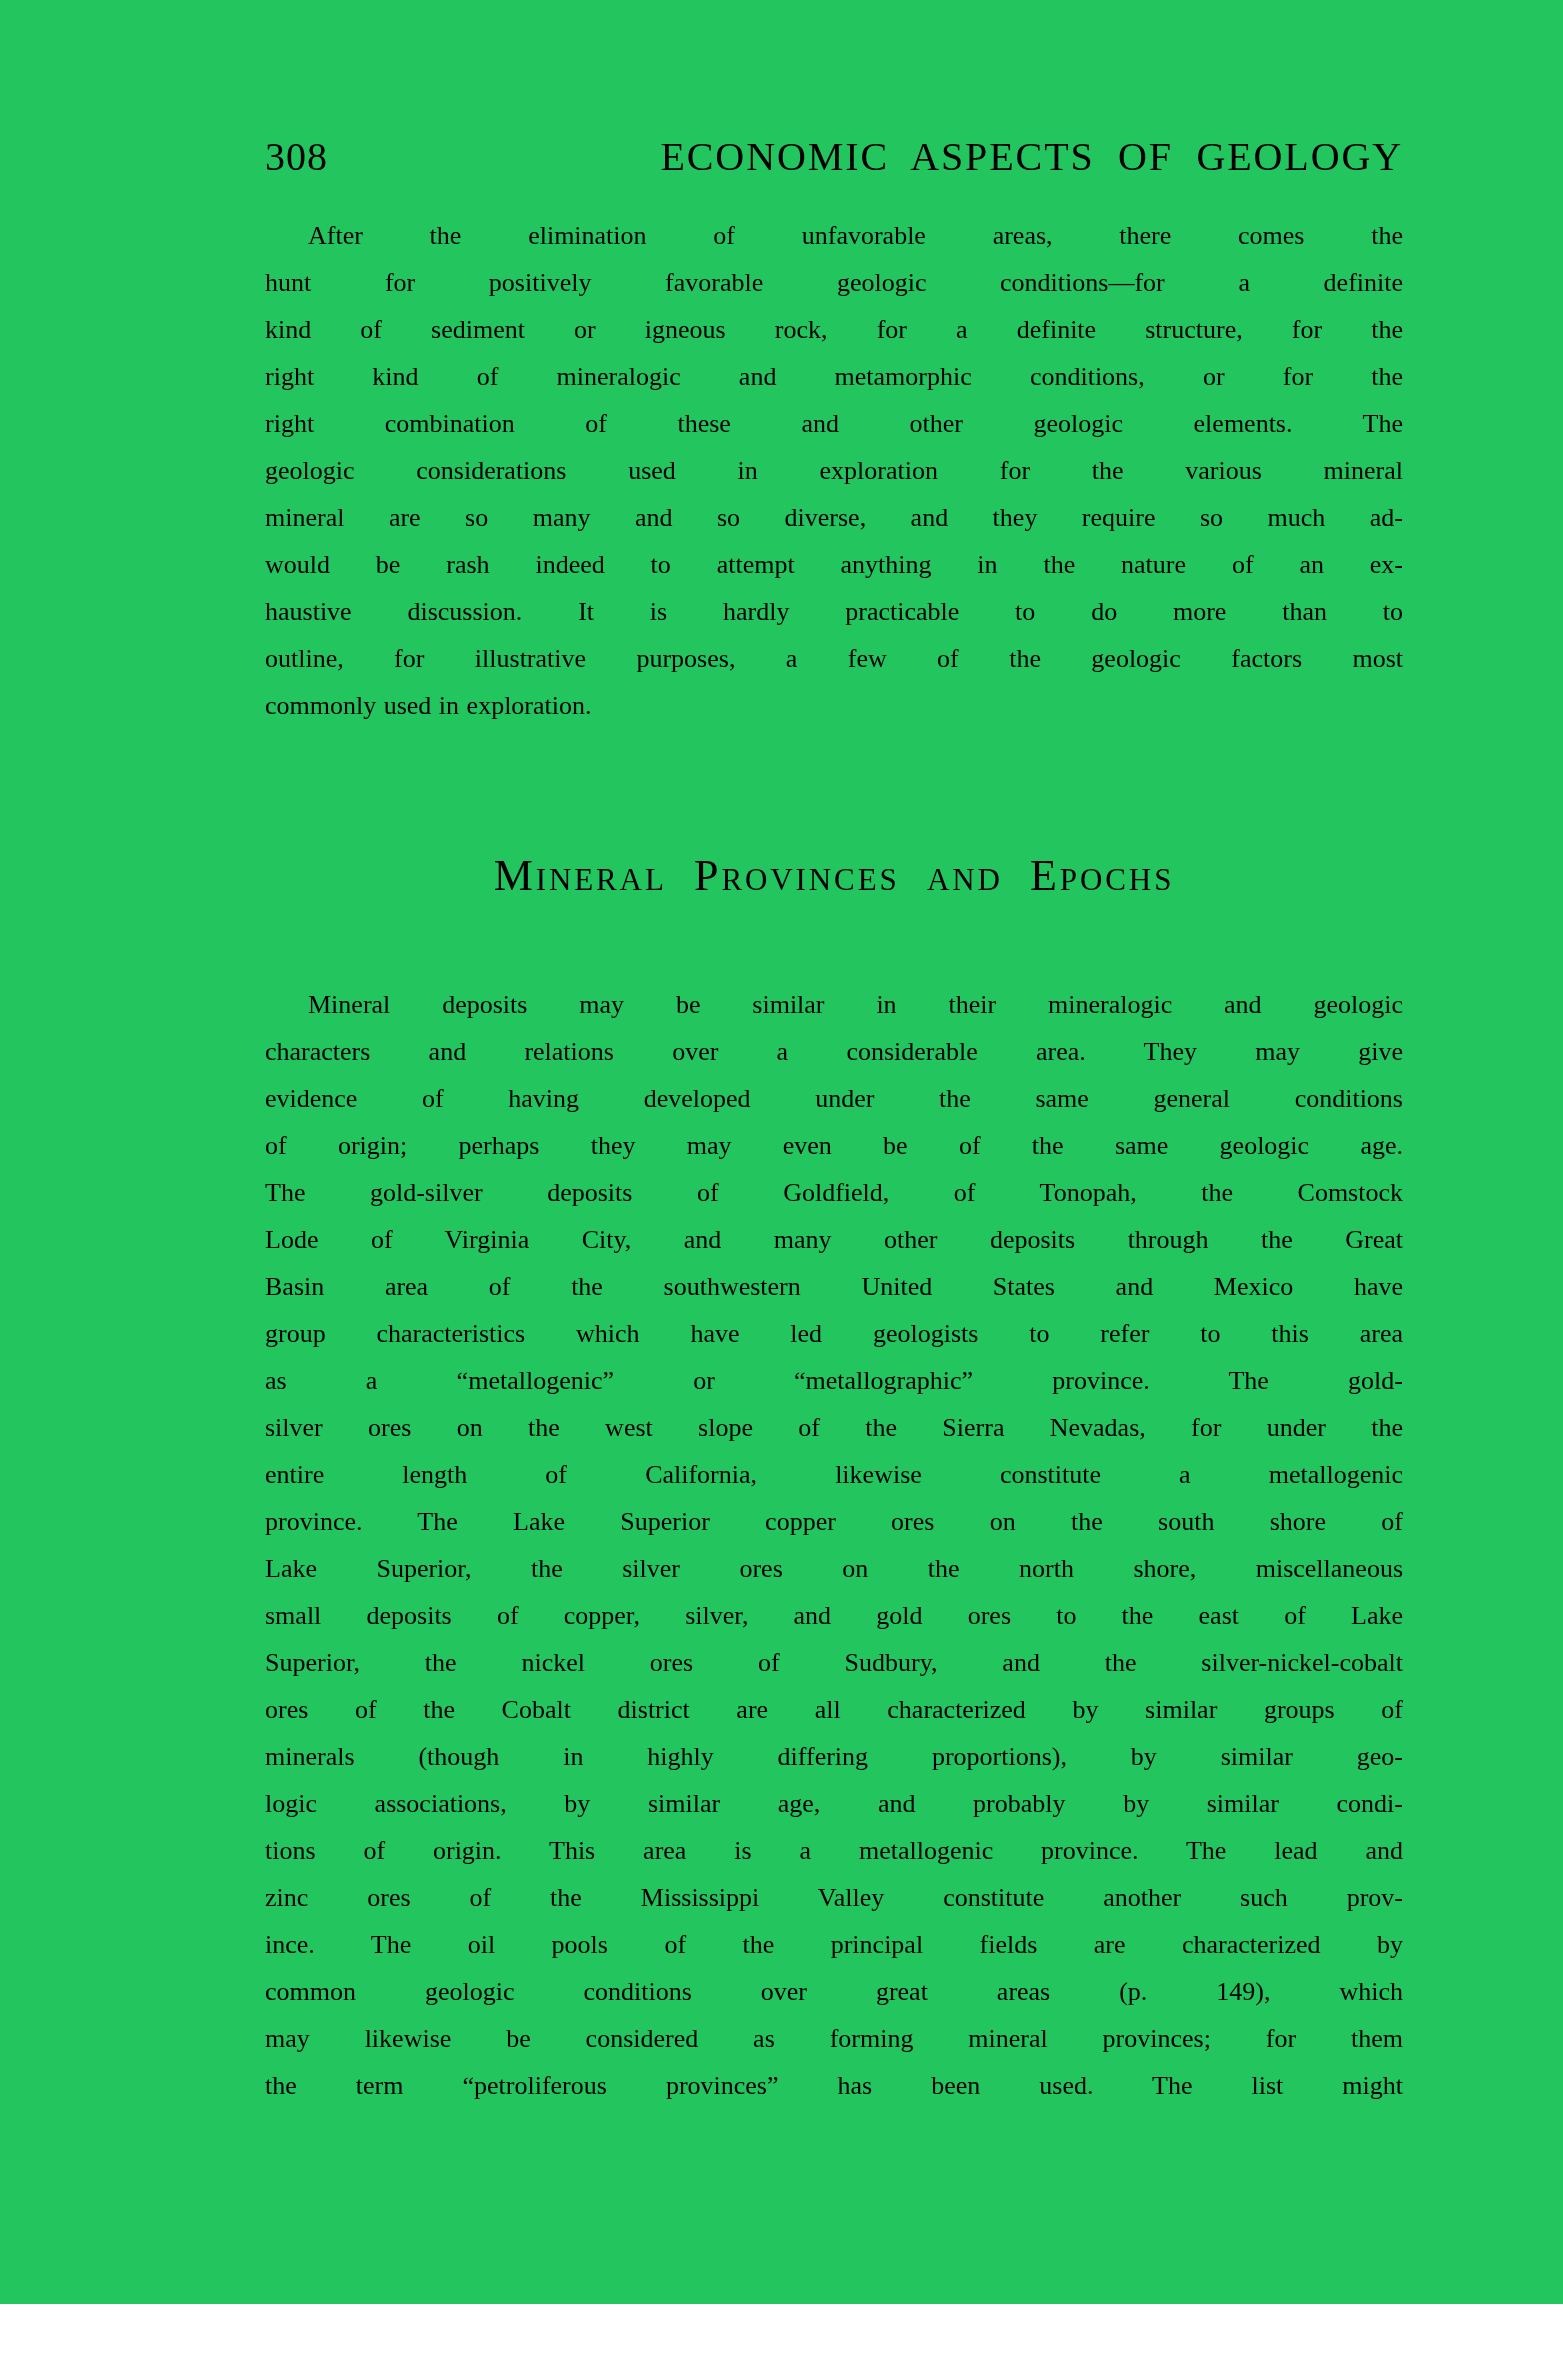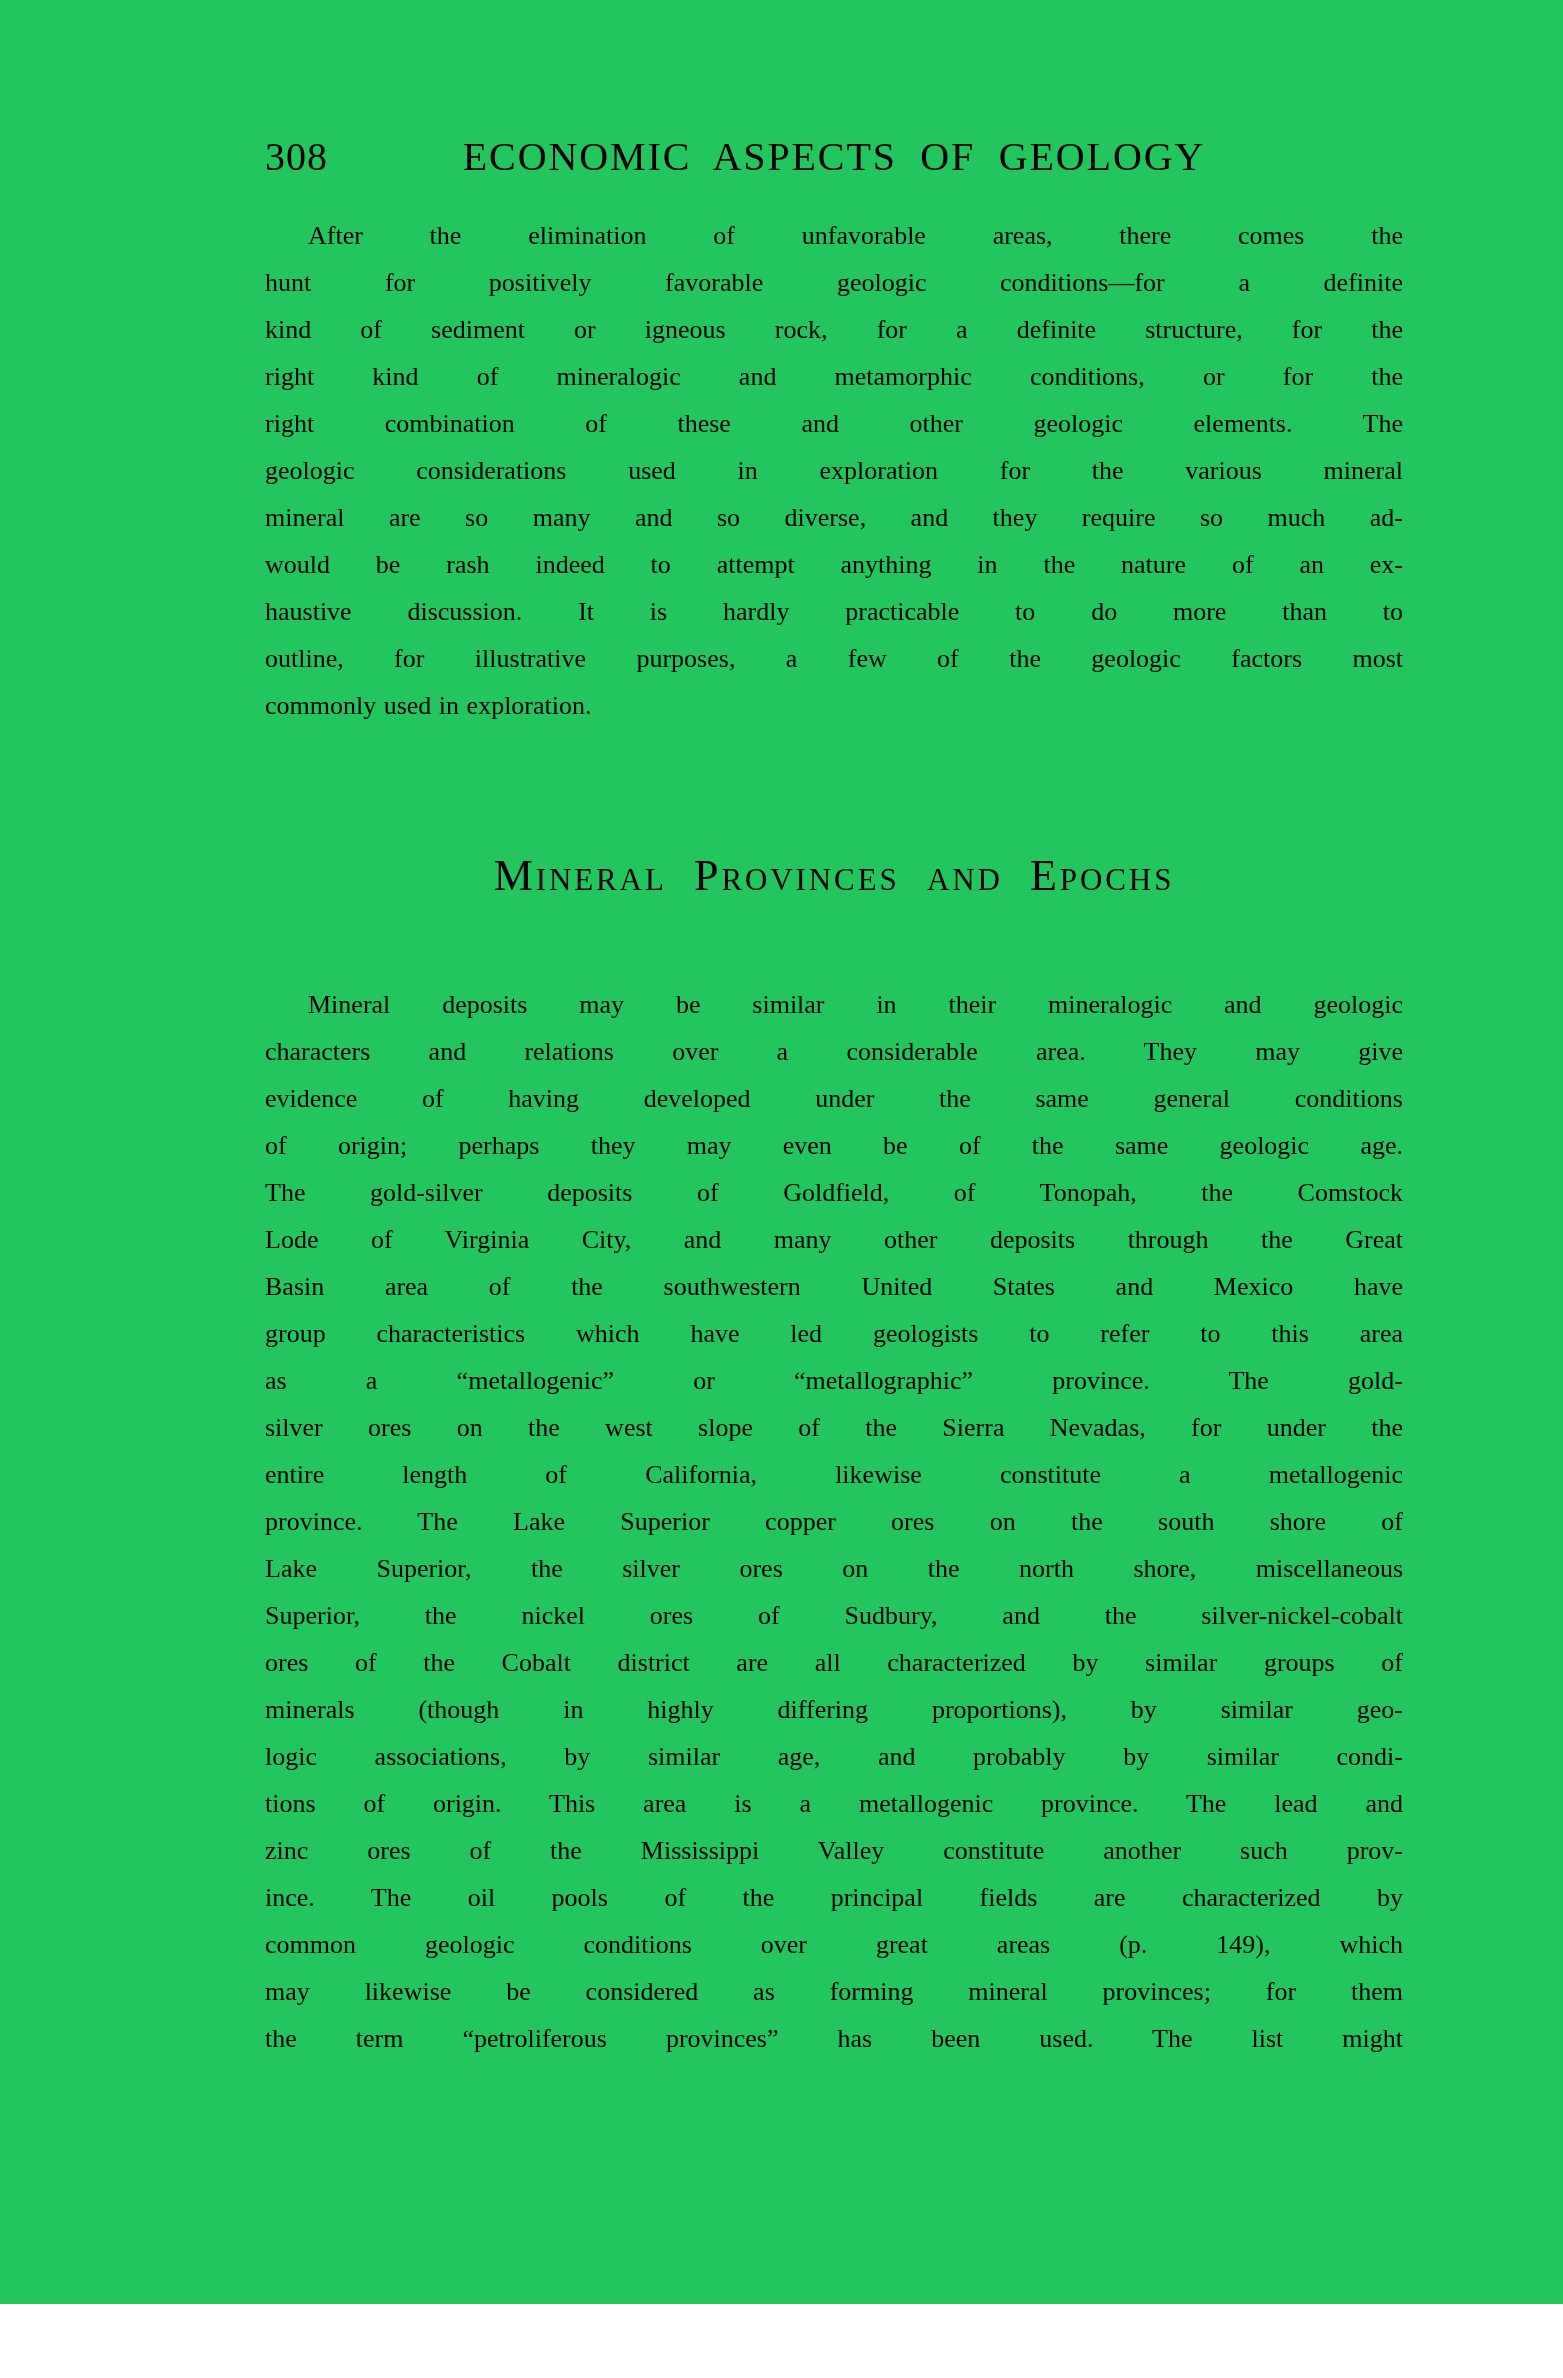--- a/index.html
+++ b/index.html
@@ -15,21 +15,21 @@
   .header-row {
     position:absolute; left:265px; top:134px; width:1138px;
     height:46px; line-height:46px;
     font-size:40px;
   }
   .page-number {
     position:absolute; left:0; top:0;
     letter-spacing:1px;
   }
   .running-title {
-    display:block; text-align:center;
+    display:block; text-align:right;
     letter-spacing:1.9px; word-spacing:11.5px;
     white-space:nowrap;
   }
   
   .para {
     position:absolute; left:265px; width:1138px;
     font-size:26px;
   }
   .para-1 { top:212px; }
   .para-2 { top:948px;margin-top:33px; }
@@ -83,20 +83,21 @@
       <div class="line">of origin; perhaps they may even be of the same geologic age.</div>
       <div class="line">The gold-silver deposits of Goldfield, of Tonopah, the Comstock</div>
       <div class="line">Lode of Virginia City, and many other deposits through the Great</div>
       <div class="line">Basin area of the southwestern United States and Mexico have</div>
       <div class="line">group characteristics which have led geologists to refer to this area</div>
       <div class="line">as a “metallogenic” or “metallographic” province.  The gold-</div>
       <div class="line">silver ores on the west slope of the Sierra Nevadas, for under the</div>
       <div class="line">entire length of California, likewise constitute a metallogenic</div>
       <div class="line">province.  The Lake Superior copper ores on the south shore of</div>
       <div class="line">Lake Superior, the silver ores on the north shore, miscellaneous</div>
+      <div class="line">small deposits of copper, silver, and gold ores to the east of Lake</div>
       <div class="line">Superior, the nickel ores of Sudbury, and the silver-nickel-cobalt</div>
       <div class="line">ores of the Cobalt district are all characterized by similar groups of</div>
       <div class="line">minerals (though in highly differing proportions), by similar geo-</div>
       <div class="line">logic associations, by similar age, and probably by similar condi-</div>
       <div class="line">tions of origin.  This area is a metallogenic province.  The lead and</div>
       <div class="line">zinc ores of the Mississippi Valley constitute another such prov-</div>
       <div class="line">ince.  The oil pools of the principal fields are characterized by</div>
       <div class="line">common geologic conditions over great areas (p. 149), which</div>
       <div class="line">may likewise be considered as forming mineral provinces; for them</div>
       <div class="line">the term “petroliferous provinces” has been used.  The list might</div>

